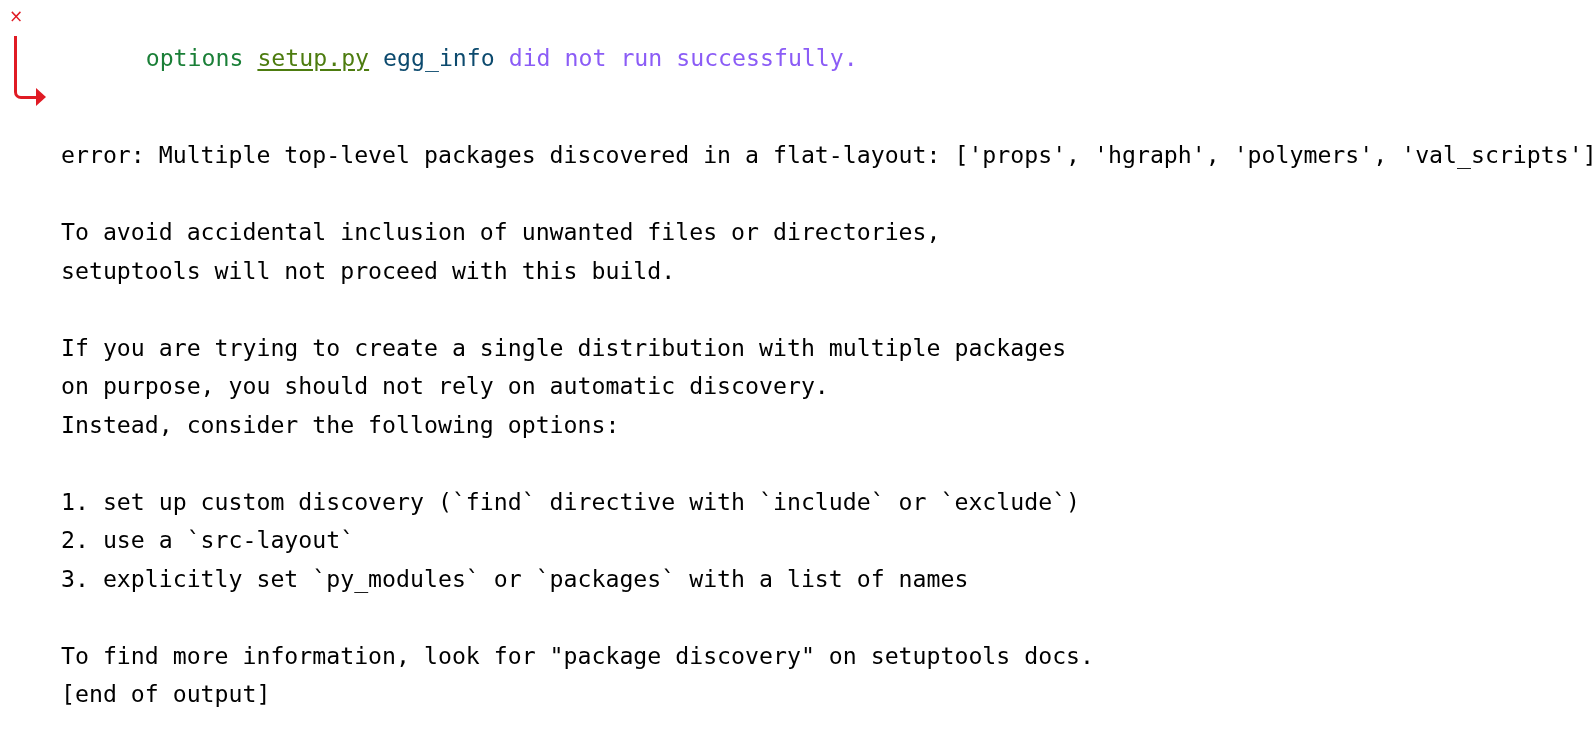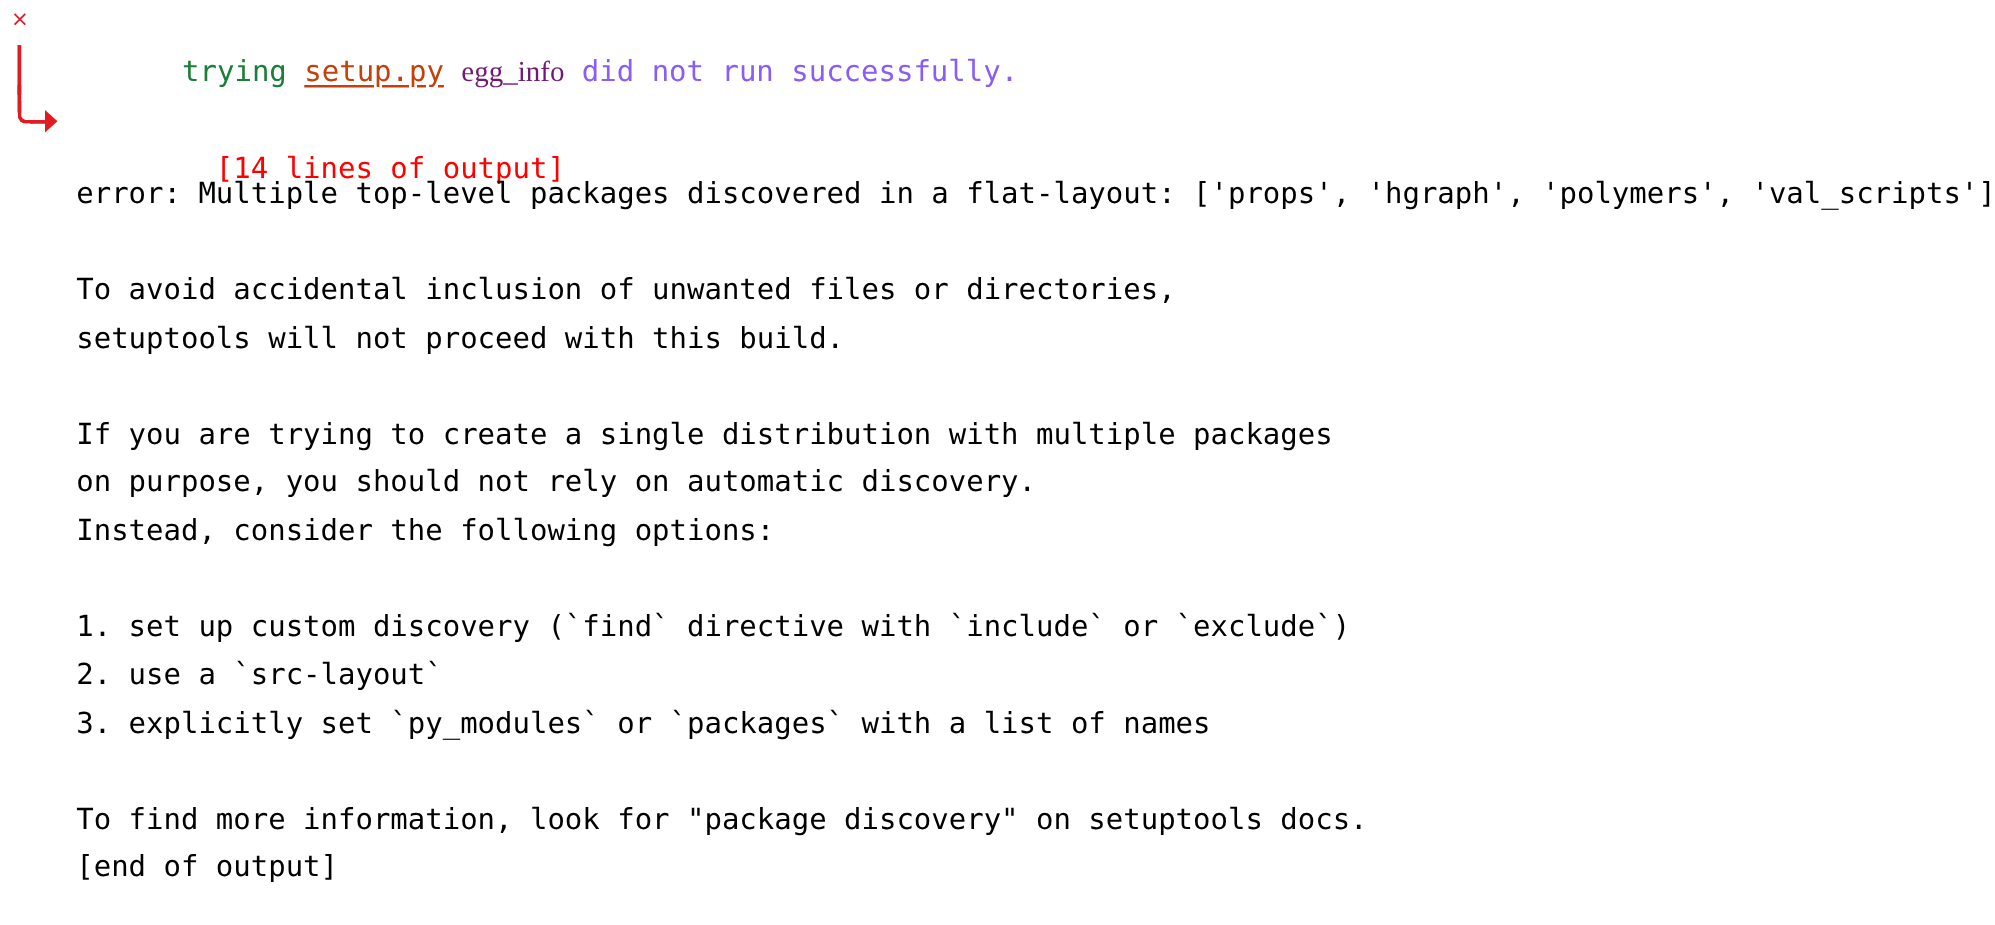--- a/index.html
+++ b/index.html
@@ -119,24 +119,24 @@
     position: absolute;
     left: 34px;
     top: 0;
     white-space: pre;
   }
   .pip-text.arrow-indent {
     left: 61px;
   }
 
   
-  .tok-green { color: #701a75; font-family: Liberation Serif, serif; }
+  .tok-green { color: #0c4a6e; }
   .tok-green-dark { color: #1a7f37; }
   .tok-link {
-    color: #c2410c;
+    color: #4d7c0f;
     text-decoration: underline;
     text-underline-offset: 3px;
     cursor: pointer;
   }
   .tok-teal { color: #00b0b4; }
   .tok-red { color: #ff0000; }
   .tok-black { color: #8b5cf6; }
 
   
   .output-body {
@@ -158,39 +158,36 @@
 
 <div class="terminal">
 
   <div class="pip-header">
 
     <div class="pip-row" style="top:0;">
       <div class="gutter">
         <div class="gutter-x">×</div>
       </div>
       <div class="pip-text">
-        <span class="tok-green-dark">trying</span><span class="tok-black"> </span><span class="tok-link">setup.py</span><span class="tok-black"> </span><span class="tok-green">egg_info</span><span class="tok-black"> </span><span class="tok-black">did not run successfully.</span>
+        <span class="tok-green-dark">options</span><span class="tok-black"> </span><span class="tok-link">setup.py</span><span class="tok-black"> </span><span class="tok-green">egg_info</span><span class="tok-black"> </span><span class="tok-black">did not run successfully.</span>
       </div>
     </div>
 
     <div class="pip-row">
       <div class="gutter">
         <div class="gutter-bar"></div>
       </div>
     </div>
 
     <div class="pip-row">
       <div class="gutter">
         <div class="elbow-v"></div>
         <div class="elbow-join"></div>
         <div class="elbow-h"></div>
         <div class="elbow-arrow"></div>
       </div>
-      <div class="pip-text arrow-indent">
-        <span class="tok-red">[14 lines of output]</span>
-      </div>
     </div>
 
   </div>
 
   <div class="output-body" id="output-body"><div class="out-line">error: Multiple top-level packages discovered in a flat-layout: ['props', 'hgraph', 'polymers', 'val_scripts'].</div><div class="out-line blank"></div><div class="out-line">To avoid accidental inclusion of unwanted files or directories,</div><div class="out-line">setuptools will not proceed with this build.</div><div class="out-line blank"></div><div class="out-line">If you are trying to create a single distribution with multiple packages</div><div class="out-line">on purpose, you should not rely on automatic discovery.</div><div class="out-line">Instead, consider the following options:</div><div class="out-line blank"></div><div class="out-line">1. set up custom discovery (`find` directive with `include` or `exclude`)</div><div class="out-line">2. use a `src-layout`</div><div class="out-line">3. explicitly set `py_modules` or `packages` with a list of names</div><div class="out-line blank"></div><div class="out-line">To find more information, look for "package discovery" on setuptools docs.</div><div class="out-line red">[end of output]</div></div>
 
 </div>
 
 </body></html>

